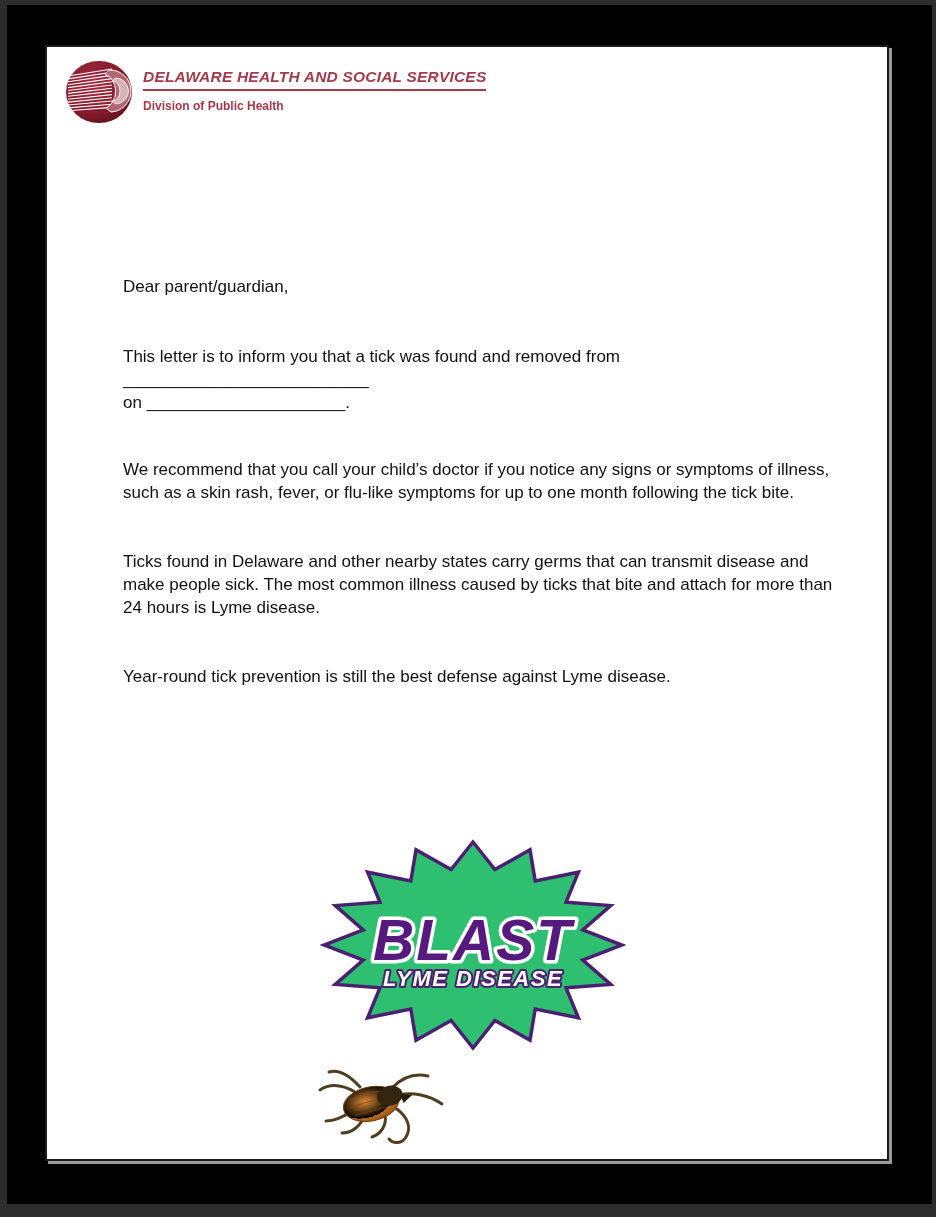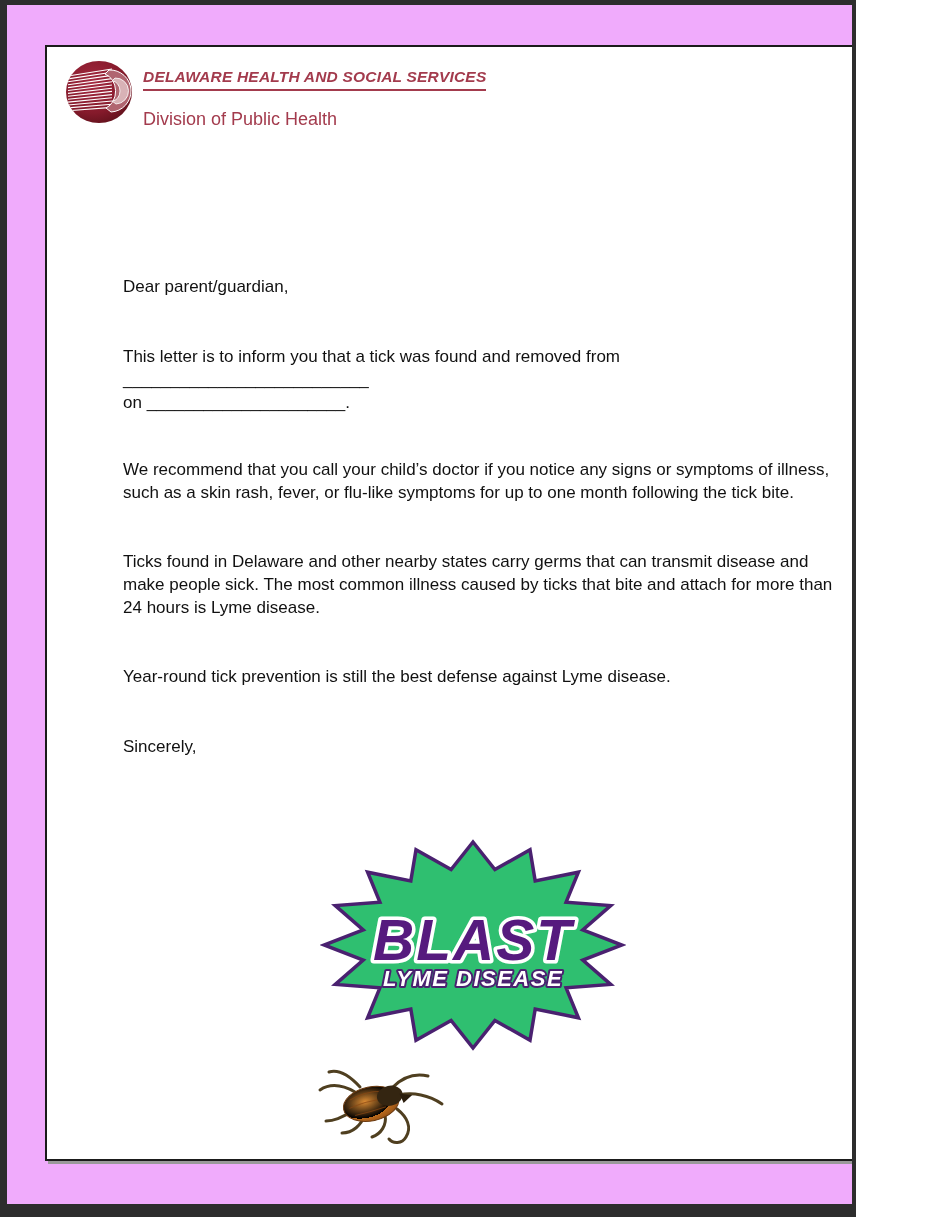--- a/index.html
+++ b/index.html
@@ -1,20 +1,20 @@
 <!DOCTYPE html>
 <html><head>
 <meta charset="utf-8">
 <style>
   html,body{margin:0;padding:0;background:#ffffff;}
   .page{
     position:relative;
-    width:856px;height:1217px;
+    width:936px;height:1217px;
     box-sizing:border-box;
-    background:#f0abfc;
+    background:#000000;
     border-style:solid;
     border-color:#2d2d2d;
     border-width:5px 4px 13px 7px;
     font-family:"Liberation Sans", sans-serif;
     overflow:hidden;
   }
   .sheet{
     position:absolute;
     left:38px;top:40px;            
     width:844px;height:1116px;
@@ -31,21 +31,21 @@
     display:flex;align-items:flex-start;gap:10px;
   }
   .seal{width:68px;height:64px;flex:0 0 auto;}
   .org-block{padding-top:8px;}
   .org-line1{
     font-style:italic;font-weight:bold;font-size:15.5px;
     letter-spacing:0.2px;
     padding-bottom:3px;border-bottom:2px solid #a33b4d;
     white-space:nowrap;
   }
-  .org-line2{font-size:18px;font-weight:400;margin-top:18px;}
+  .org-line2{font-size:12px;font-weight:700;margin-top:8px;}
 
   
   .title{
     position:absolute;left:0;top:147px;width:100%;
     text-align:center;
     font-size:23px;font-weight:bold;color:#000;
     text-decoration:underline;
     text-underline-offset:4px;
     letter-spacing:0.2px;
   }
@@ -131,21 +131,20 @@
         <p class="p-salutation">Dear parent/guardian,</p>
 
         <p class="p-inform"><span>This letter is to inform you that a tick was found and removed from </span><span class="blank">__________________________</span><br><span>on </span><span class="blank">_____________________.</span></p>
 
         <p class="p-recommend">We recommend that you call your child’s doctor if you notice any signs or symptoms of illness, such as a skin rash, fever, or flu-like symptoms for up to one month following the tick bite.</p>
 
         <p class="p-ticks">Ticks found in Delaware and other nearby states carry germs that can transmit disease and make people sick. The most common illness caused by ticks that bite and attach for more than 24 hours is Lyme disease.</p>
 
         <p class="p-prevention">Year-round tick prevention is still the best defense against Lyme disease.</p>
 
-        <p class="p-closing">Sincerely,</p>
 
       </div>
 
       <svg class="starburst" viewBox="0 0 306 214">
         <polygon id="starburst-poly" points="153.0,4.0 174.9,31.5 210.0,11.8 215.2,43.0 258.4,34.2 246.1,64.2 290.7,67.6 262.8,92.0 302.0,107.0 262.8,122.0 290.7,146.4 246.1,149.8 258.4,179.8 215.2,171.0 210.0,202.2 174.9,182.5 153.0,210.0 131.1,182.5 96.0,202.2 90.8,171.0 47.6,179.8 59.9,149.8 15.3,146.4 43.2,122.0 4.0,107.0 43.2,92.0 15.3,67.6 59.9,64.2 47.6,34.2 90.8,43.0 96.0,11.8 131.1,31.5" fill="#2fbf70" stroke="#4a2170" stroke-width="3.5" stroke-linejoin="miter"></polygon>
         <text id="blast-word" class="blast-word" x="153" y="122" text-anchor="middle" fill="#561a7e" stroke="#ffffff" stroke-width="7">BLAST</text>
         <text id="blast-sub" class="blast-sub" x="153" y="148" text-anchor="middle" fill="#ffffff" stroke="#4a2170" stroke-width="4">LYME DISEASE</text>
       </svg>
 
       <svg class="tick" viewBox="0 0 142 92">

